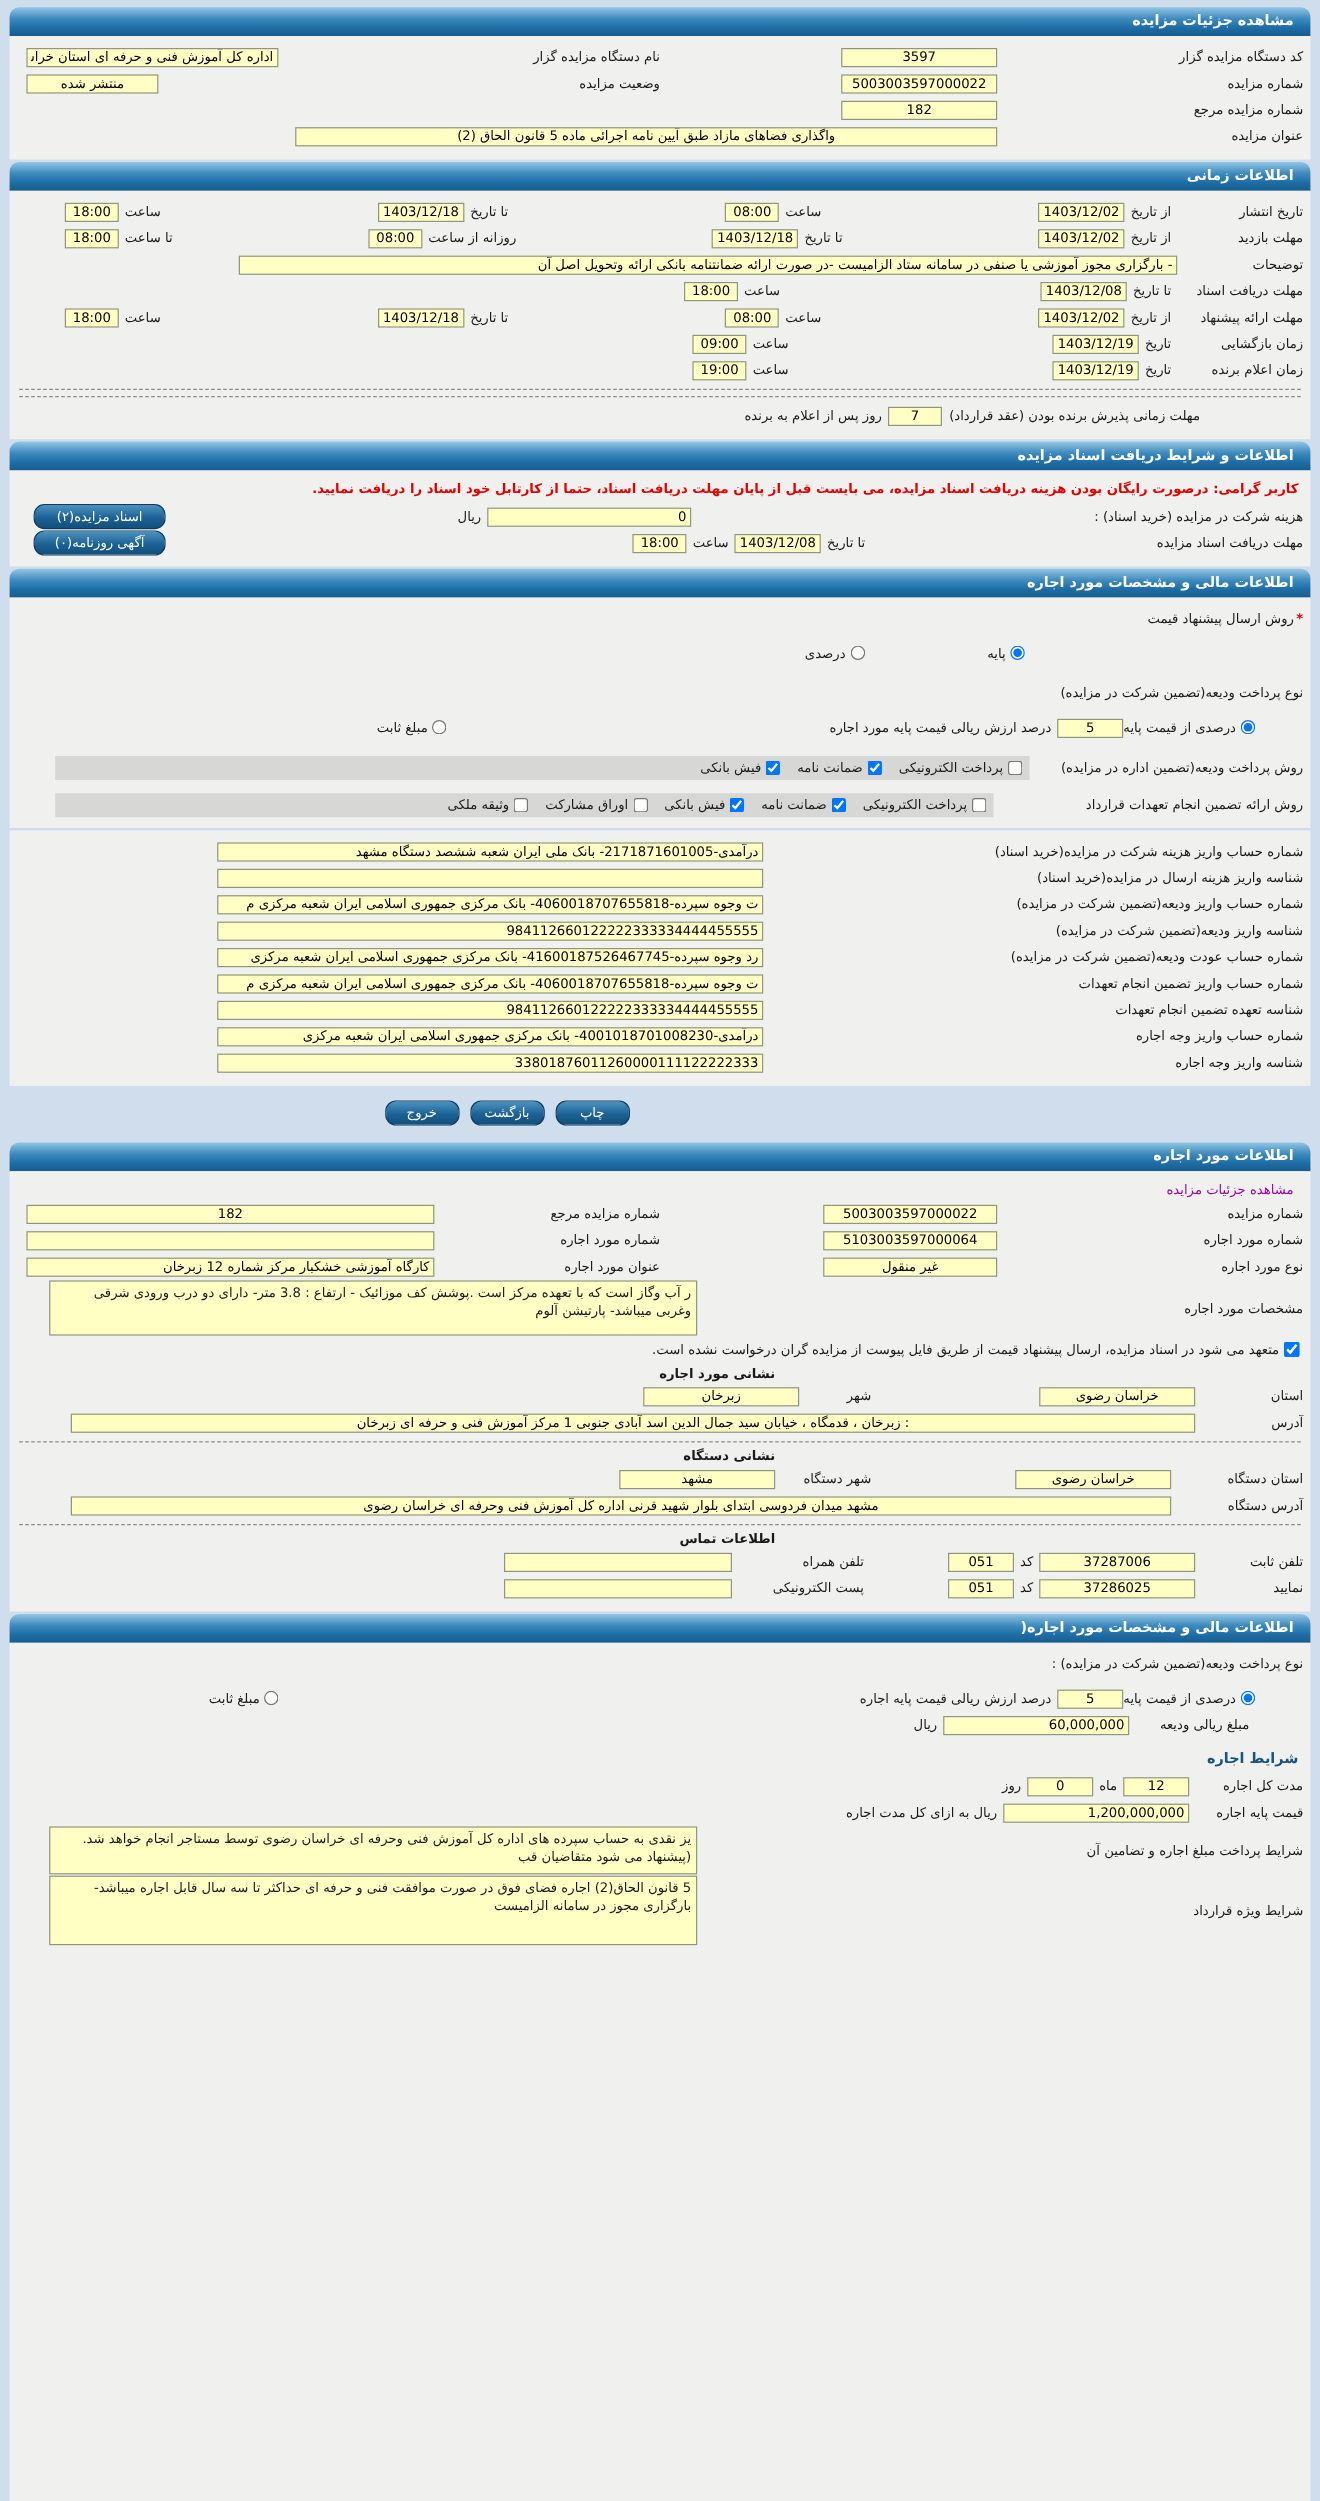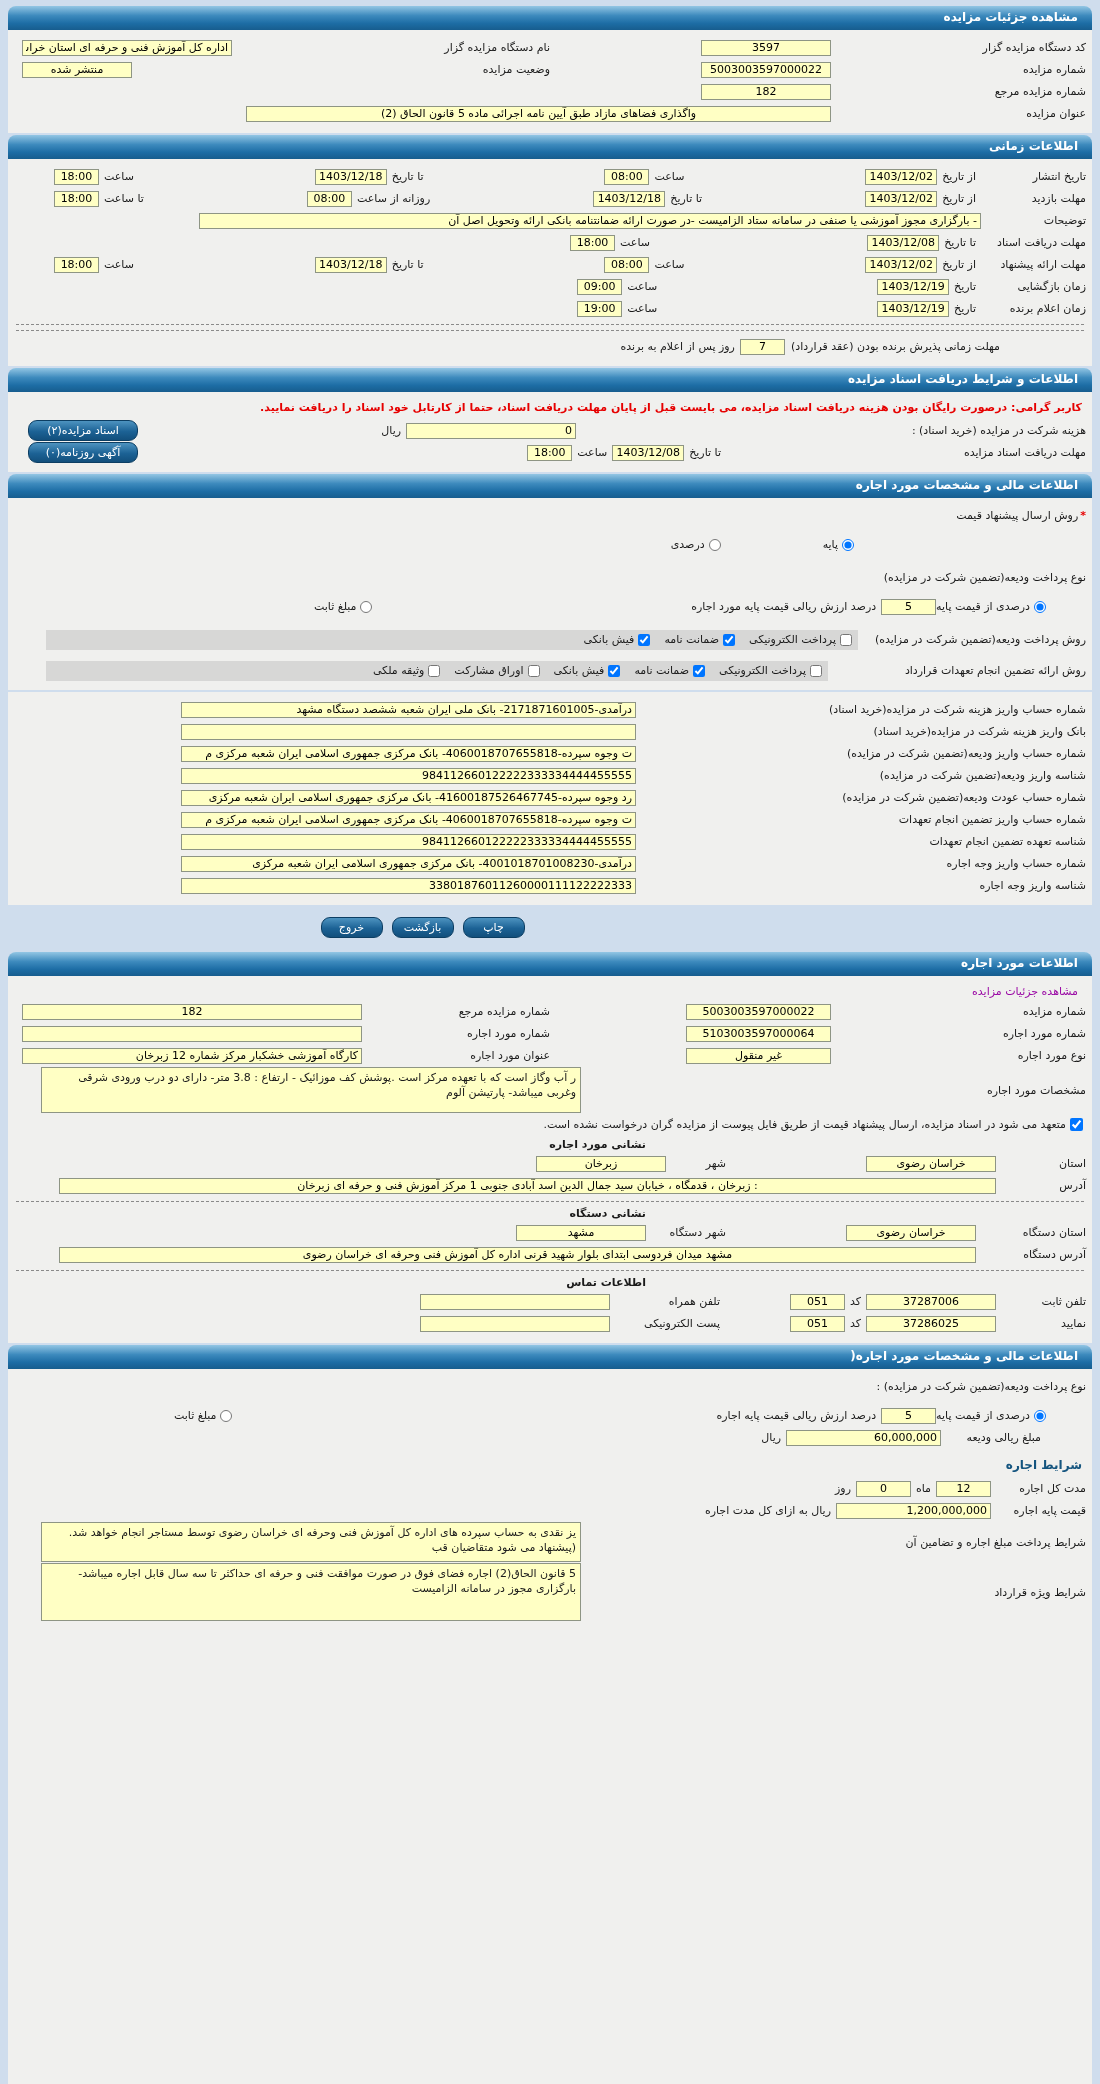--- a/index.html
+++ b/index.html
@@ -21,21 +21,21 @@
 .btn{background:linear-gradient(#4d93c0,#1c6295 55%,#124f7c);color:#fff;border:1px solid #0c3e63;border-radius:9px;font-family:inherit;font-size:11px;padding:3px 10px;cursor:pointer;min-width:110px}
 .btn.sm{min-width:62px}
 .btnrow{display:flex;justify-content:center;gap:9px;margin:8px 255px 10px 0;padding:4px 0}
 .sp{flex:1}
 .spL{flex:2.62}
 .req{color:#e60000;font-weight:bold;padding-left:2px}
 .notice{color:#e60000;font-weight:bold;text-align:right;padding:3px 4px 5px}
 .stripe{background:#d7d7d6;height:20px;display:flex;align-items:center;flex:1;padding-right:4px}
 .cbg{display:flex;align-items:center;margin-left:12px;white-space:nowrap}
 .cbg input,.cbrow input{width:12px;height:12px;margin:0 2px 0 4px}
-.rdo{display:flex;align-items:center;white-space:nowrap}
+.rdo{display:flex;align-items:flex-start;white-space:nowrap}
 .rdo input{width:12px;height:12px;margin:0 2px 0 4px}
 .sep{border-top:1px dashed #8a8a8a;margin:5px 2px}
 .grp{margin:3px 440px 2px 0;font-weight:bold;white-space:nowrap}
 .linkrow{text-align:right;padding:3px 8px 2px}
 .linkrow a{color:#9a09a5;text-decoration:none}
 .subhdr{color:#15557f;font-weight:bold;font-size:12px;padding:9px 4px 5px;text-align:right}.w45{width:45px}.w55{width:55px}.w60{width:60px}.w72{width:72px}.w80{width:80px}.w90{width:90px}.w95{width:95px}.w100{width:100px}.w105{width:105px}.w110{width:110px}.w125{width:125px}.w130{width:130px}.w145{width:145px}.w155{width:155px}.w170{width:170px}.w190{width:190px}.w210{width:210px}.w228{width:228px}.w230{width:230px}.w255{width:255px}.w258{width:258px}.w330{width:330px}.w340{width:340px}.w455{width:455px}.w540{width:540px}.w585{width:585px}
 .g70{width:70px}.g100{width:100px}.g120{width:120px}.g130{width:130px}.g140{width:140px}.g250{width:250px}.g280{width:280px}
 .t8{width:8px}.t32{width:32px}.t40{width:40px}.t45{width:45px}.t160{width:160px}.t185{width:185px}.t300{width:300px}
 .h40{height:40px}.h46{height:46px}.h58{height:58px}
 .pr38{padding-right:38px}.pr45{padding-right:45px}.pr86{padding-right:86px}.pr230{padding-right:230px}
@@ -230,21 +230,21 @@
         <input class="inp w55 ctr" value="5" style="">
         <span class="sl">درصد ارزش ریالی قیمت پایه مورد اجاره</span>
         <span class="sp"></span>
         <label class="rdo">
           <input type="radio" name="deposit_type1" style="">
           <span>مبلغ ثابت</span>
         </label>
         <span class="t300"></span>
       </div>
       <div class="row mb10">
-        <span class="lb w228">روش پرداخت ودیعه(تضمین شرکت در مزایده)</span>
+        <span class="lb w228">روش پرداخت ودیعه(تضمین اداره در مزایده)</span>
         <div class="stripe">
           <label class="cbg">
             <input type="checkbox" style="">
             <span>پرداخت الکترونیکی</span>
           </label>
           <label class="cbg">
             <input type="checkbox" checked="" style="">
             <span>ضمانت نامه</span>
           </label>
           <label class="cbg">
@@ -284,21 +284,21 @@
   </div>
 
   <div class="panel">
     <div class="bd">
       <div class="row">
           <span class="lb w330">شماره حساب واریز هزینه شرکت در مزایده(خرید اسناد)</span>
           <span class="g120"></span>
           <input class="inp w455" value="درآمدی-2171871601005- بانک ملی ایران شعبه ششصد دستگاه مشهد" style="">
         </div>
       <div class="row">
-          <span class="lb w330">بانک واریز هزینه شرکت در مزایده(خرید اسناد)</span>
+          <span class="lb w330">شناسه واریز هزینه ارسال در مزایده(خرید اسناد)</span>
           <span class="g120"></span>
           <input class="inp w455" value="" style="">
         </div>
       <div class="row">
           <span class="lb w330">شماره حساب واریز ودیعه(تضمین شرکت در مزایده)</span>
           <span class="g120"></span>
           <input class="inp w455" value="ت وجوه سپرده-4060018707655818- بانک مرکزی جمهوری اسلامی ایران شعبه مرکزی م" style="">
         </div>
       <div class="row">
           <span class="lb w330">شناسه واریز ودیعه(تضمین شرکت در مزایده)</span>

